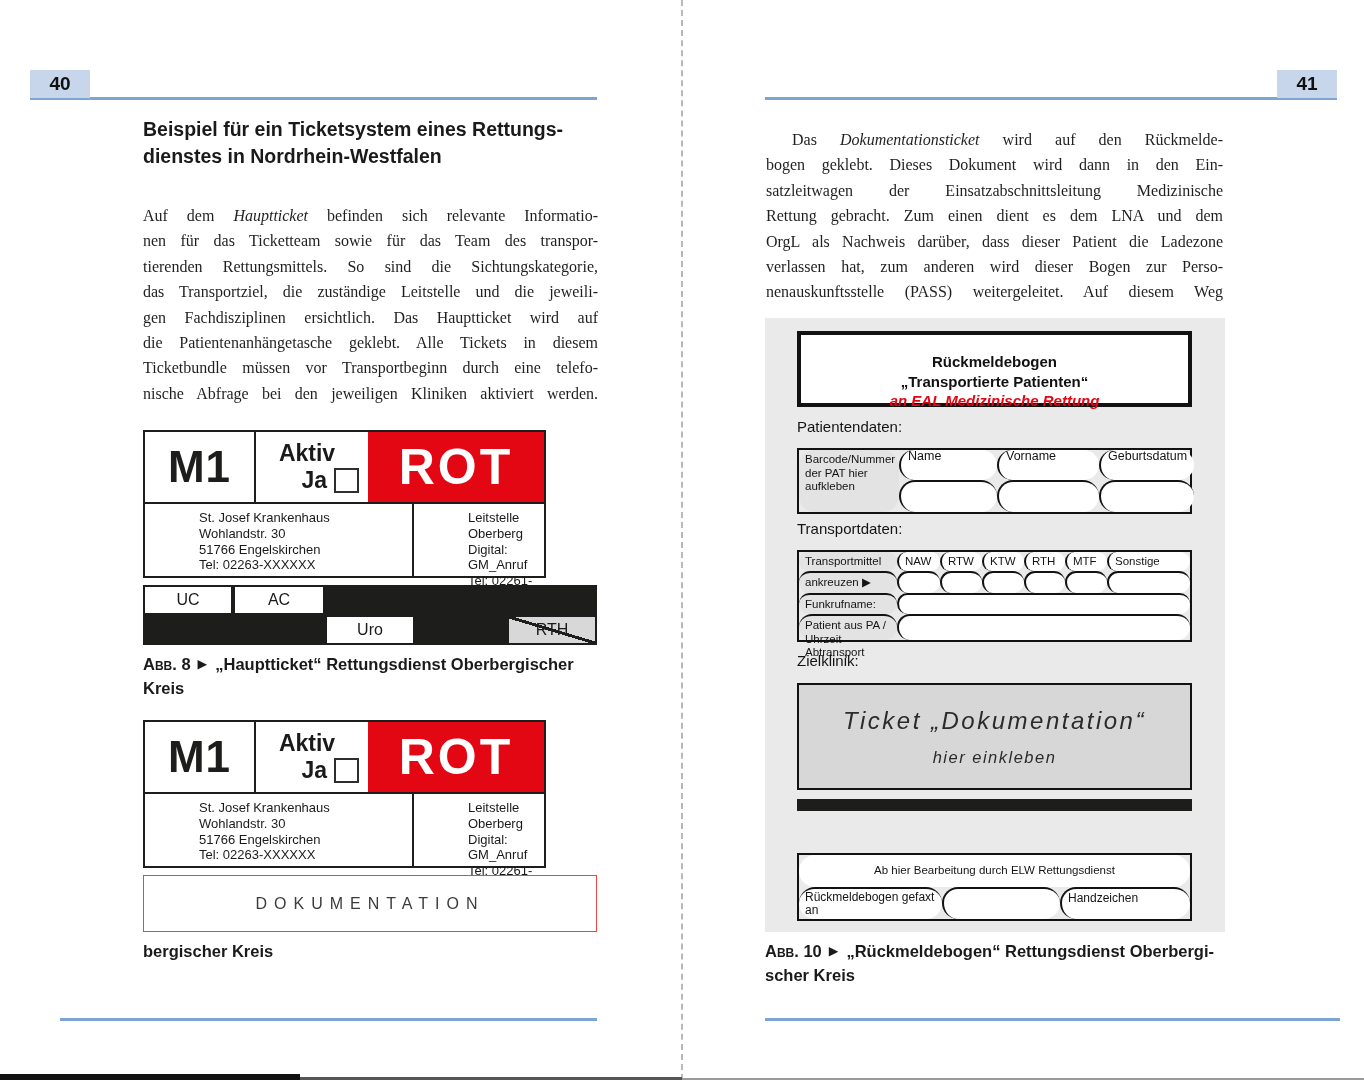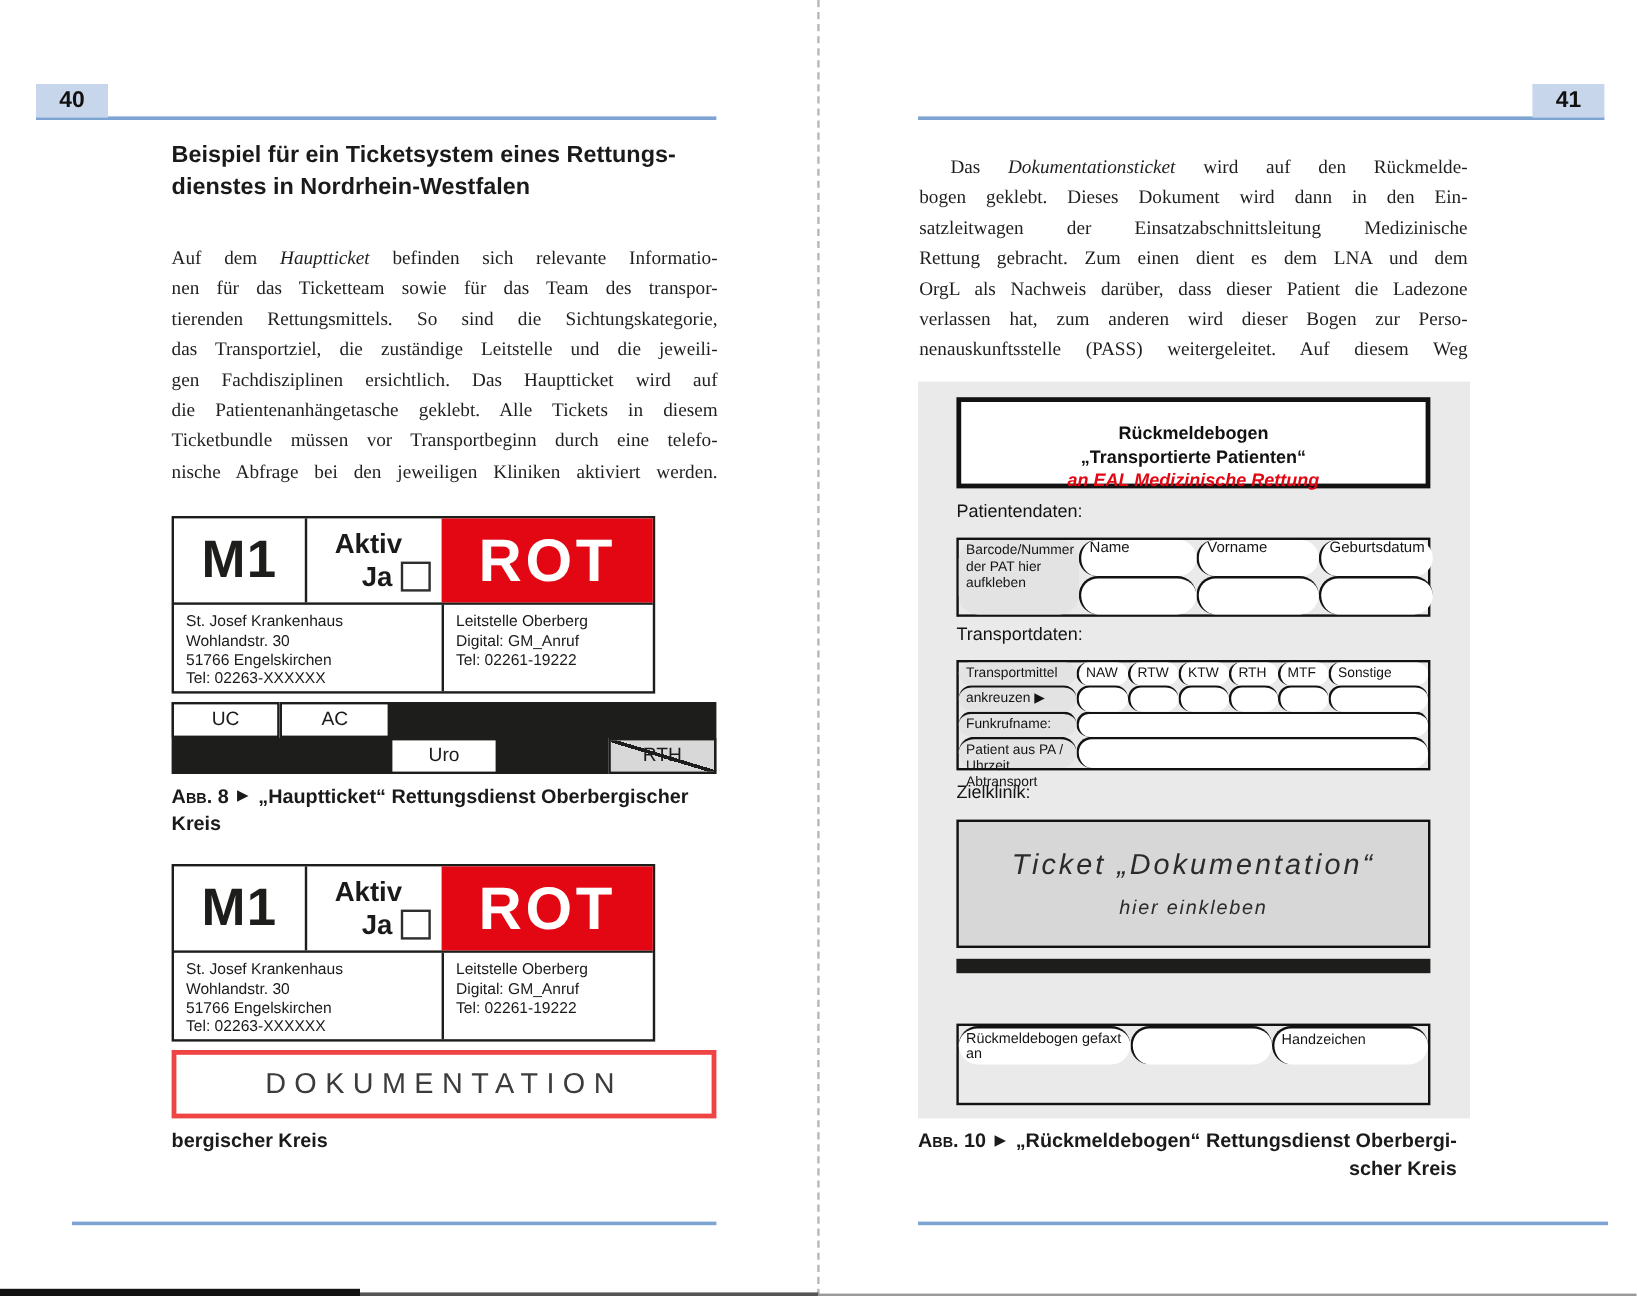--- a/index.html
+++ b/index.html
@@ -31,38 +31,38 @@
   .t-m1{width:111px;border-right:2px solid #1d1d1b;display:flex;align-items:center;justify-content:center;
         font-weight:bold;font-size:44px;letter-spacing:1px;color:#1d1d1b;box-sizing:border-box;}
   .t-aktiv{width:112px;box-sizing:border-box;padding:5px 9px 6px 9px;display:flex;flex-direction:column;justify-content:center;}
   .t-aktiv-label{text-align:center;font-weight:bold;font-size:23px;line-height:26px;margin-right:10px;}
   .t-ja-row{display:flex;justify-content:flex-end;align-items:center;gap:7px;margin-top:1px;}
   .t-ja{font-weight:bold;font-size:23px;}
   .t-checkbox{width:25px;height:25px;background:#fff;border:2px solid #2e2e2e;box-sizing:border-box;}
   .t-rot{flex:1;background:#e30613;color:#fff;font-weight:bold;font-size:50px;letter-spacing:3px;
          display:flex;align-items:center;justify-content:center;}
   .t-row2{display:flex;height:72px;}
-  .t-addr{font-size:13px;line-height:15.8px;padding:6px 10px;box-sizing:border-box;color:#1a1a1a;}
+  .t-addr{font-size:13px;line-height:15.8px;padding:6px 10px;box-sizing:border-box;color:#1a1a1a;margin-left:44px;}
   .t-addr-left{width:225px;border-right:2px solid #1d1d1b;}
   .t-addr-right{flex:1;}
 
   
   .dbar{position:absolute;left:143px;width:454px;height:60px;background:#1d1d1b;}
   .dbar-row{height:30px;display:flex;}
   .d-cell{background:#fff;border:2px solid #1d1d1b;box-sizing:border-box;display:flex;align-items:center;
           justify-content:center;font-size:16px;color:#1a1a1a;}
   .d-spacer{height:100%;}
   .d-rth{background:#d8d8d8;position:relative;}
   .d-rth::after{content:"";position:absolute;inset:0;
       background:linear-gradient(to top right,transparent calc(50% - 1.5px),#1d1d1b calc(50% - 1.5px),#1d1d1b calc(50% + 1.5px),transparent calc(50% + 1.5px));}
 
   
   .dokbox{position:absolute;left:143px;top:875px;width:454px;height:57px;background:#fff;
-          border:4px solid #ef4444;box-sizing:border-box;display:flex;align-items:center;justify-content:center;
-          font-size:24px;letter-spacing:7px;color:#3c3c3c;}
+          border:1px solid #ef4444;box-sizing:border-box;display:flex;align-items:center;justify-content:center;
+          font-size:16px;letter-spacing:7px;color:#3c3c3c;}
 
   
   .panel{position:absolute;left:765px;top:318px;width:460px;height:614px;background:#eaeaea;}
   .p-abs{position:absolute;box-sizing:border-box;}
   .fheader{left:32px;top:13px;width:395px;height:76px;background:#fff;border:4px solid #121212;
            text-align:center;padding-top:17px;font-size:15px;line-height:19.5px;font-weight:bold;color:#111;}
   .fheader .redline{color:#e30613;font-style:italic;}
   .flabel{font-size:15px;color:#141414;}
 
   .grid{display:grid;background:transparent;border:2.5px solid #121212;}
@@ -271,27 +271,28 @@
     <div class="p-abs flabel" style="left:32px;top:334px;">Zielklinik:</div>
 
     <div class="p-abs zbox">
       <div class="zbox-title">Ticket „Dokumentation“</div>
       <div class="zbox-sub">hier einkleben</div>
     </div>
 
     <div class="p-abs blackbar"></div>
 
     <div class="p-abs grid etable">
+      <div class="cell white espan vcenter" style="justify-content:center;">Ab hier Bearbeitung durch ELW Rettungsdienst</div>
       <div class="cell white bt ecell vcenter">Rückmeldebogen gefaxt an</div>
       <div class="cell white bl bt"></div>
       <div class="cell white bl bt ecell">Handzeichen</div>
     </div>
   </div>
 
-  <div class="caption" style="left:765px;top:941px;text-align:right;">
+  <div class="caption" style="left:765px;top:941px;">
     <div><span class="cap-label">Abb. 10</span><span class="cap-arrow">▶</span><span>„Rückmeldebogen“ Rettungsdienst Oberbergi-</span></div>
     <div>scher Kreis</div>
   </div>
 
   <div class="rule" style="left:765px;top:1018px;width:575px;"></div>
 
   <div class="edge1"></div>
   <div class="edge2"></div>
   <div class="edge3"></div>
 </div>

